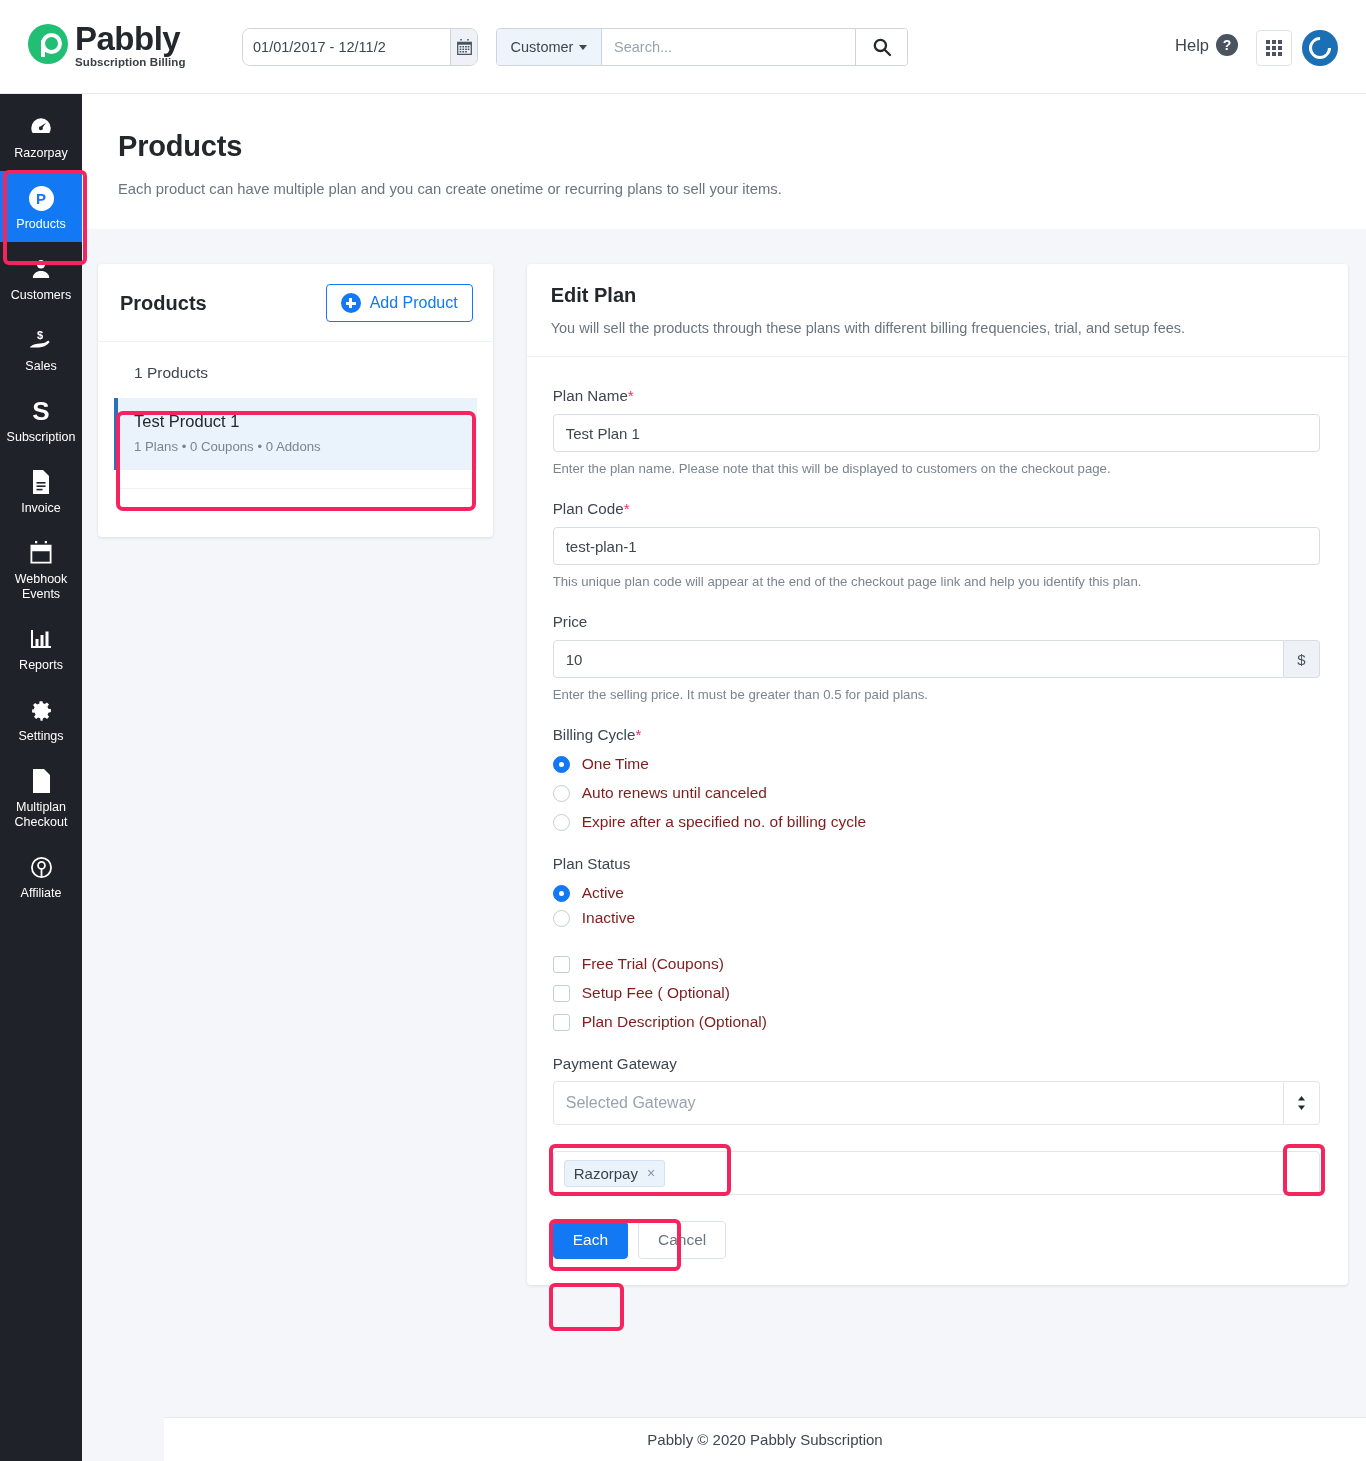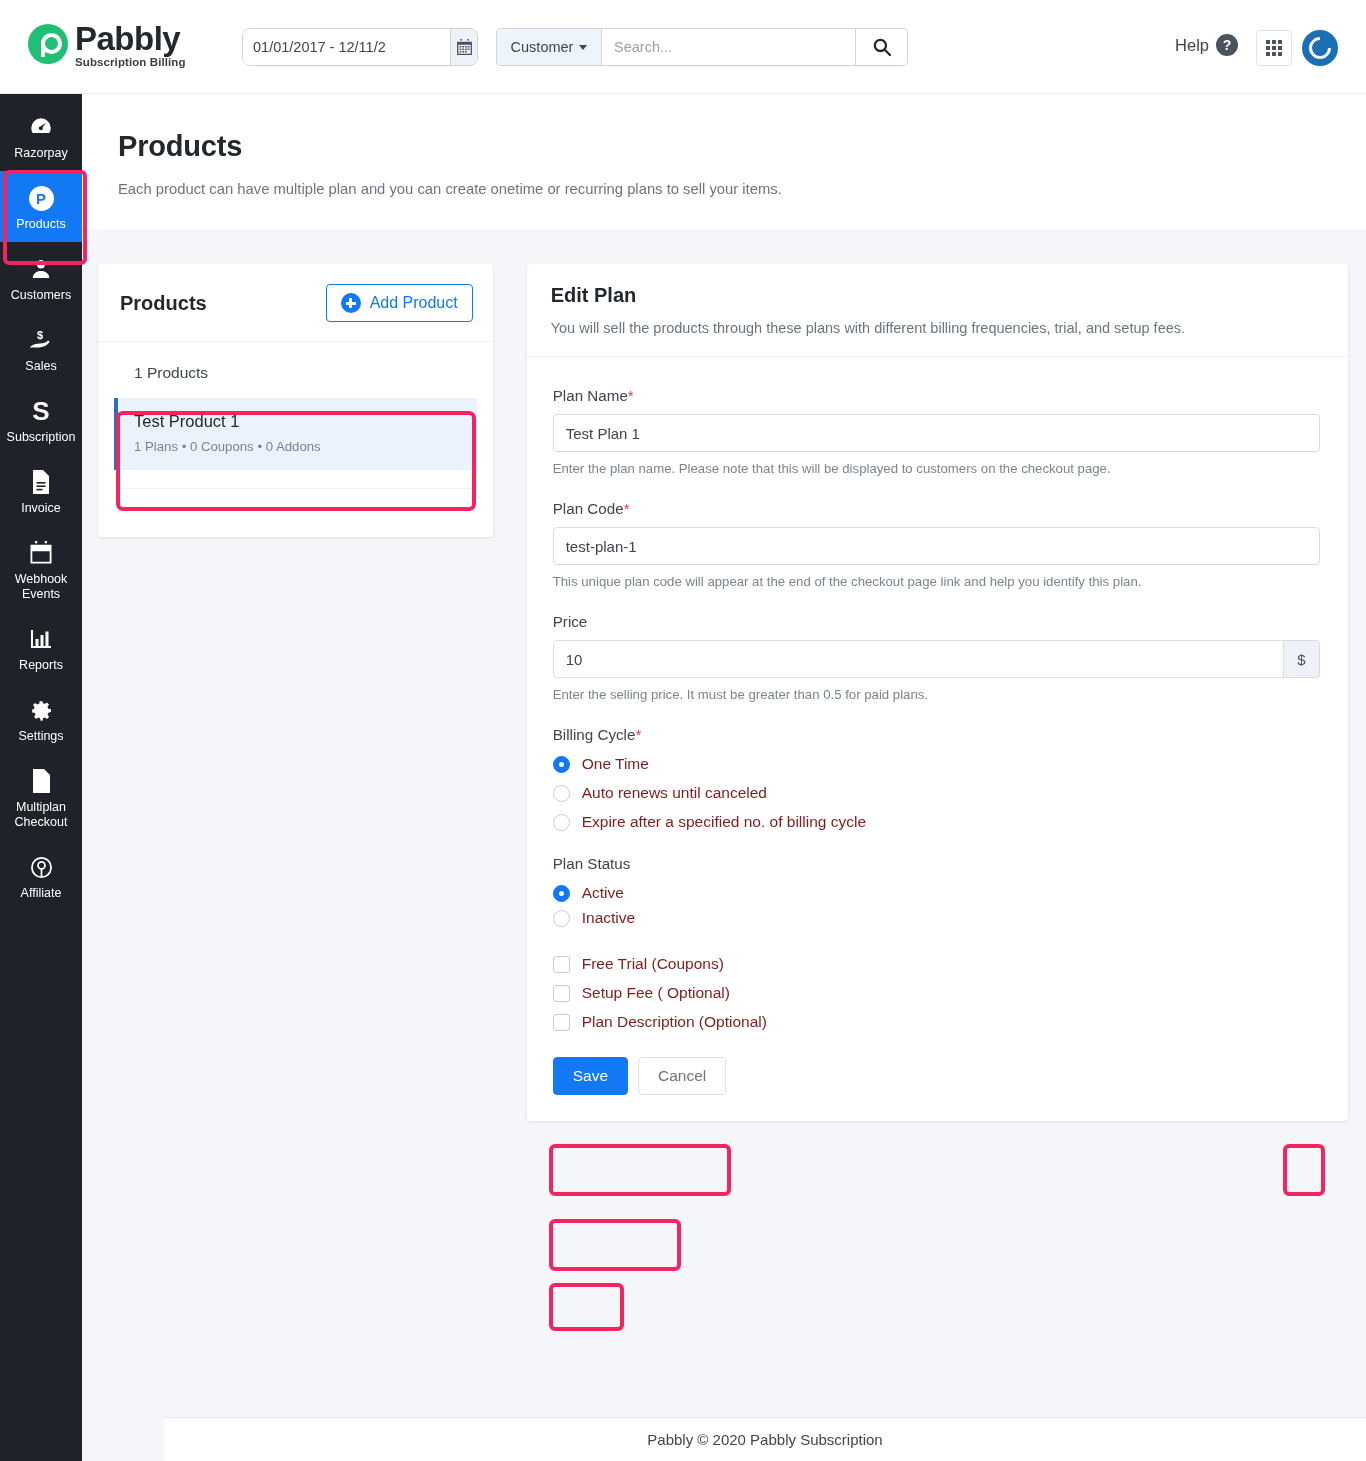--- a/index.html
+++ b/index.html
@@ -515,23 +515,42 @@
           <div class="opt-row">
             <span class="checkbox"></span>
             <span class="opt-text">Setup Fee ( Optional)</span>
           </div>
           <div class="opt-row">
             <span class="checkbox"></span>
             <span class="opt-text">Plan Description (Optional)</span>
           </div>
         </div>
 
+        <div>
+          <div class="grp-label" style="margin-bottom:9px">Payment Gateway</div>
+          <div class="gw-select-wrap">
+            <div class="gw-select">Selected Gateway</div>
+            <div class="gw-spin">
+              <svg width="11" height="16" viewBox="0 0 11 16" fill="#23282d">
+                <path d="M5.5 1L9 5.6H2z"></path>
+                  <path d="M5.5 15L2 10.4h7z"></path>
+              </svg>
+            </div>
+          </div>
+
+          <div class="tagbox">
+            <span class="tag">
+              <span>Razorpay</span>
+              <span class="tag-x">×</span>
+            </span>
+          </div>
+        </div>
 
         <div class="btn-row">
-          <button class="btn-save">Save</button>
+          <button class="btn-save">Each</button>
           <button class="btn-cancel">Cancel</button>
         </div>
 
       </div>
     </div>
 
   </div>
 
   <div class="footer">
     <span>Pabbly © 2020 Pabbly Subscription</span>

